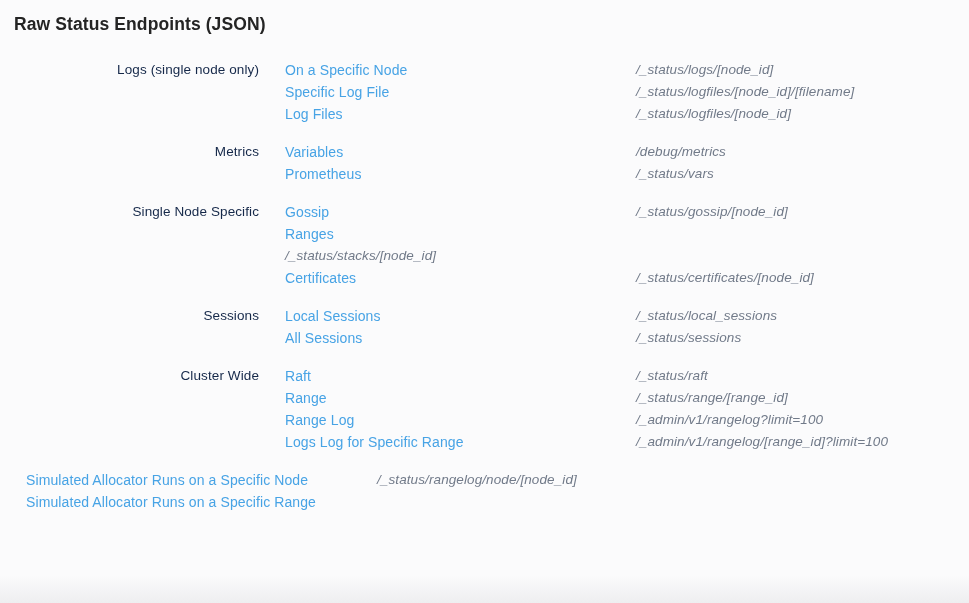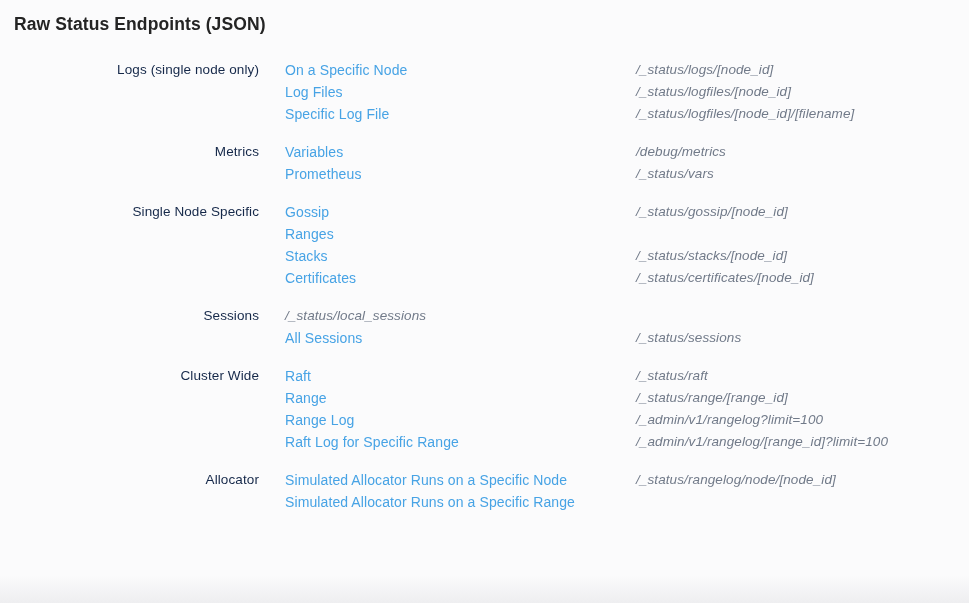--- a/index.html
+++ b/index.html
@@ -84,26 +84,26 @@
   <div class="groups">
 
     <section class="group">
       <div class="group-label">Logs (single node only)</div>
       <div class="endpoints">
         <div class="endpoint-row">
           <a class="endpoint-link">On a Specific Node</a>
           <span class="endpoint-path">/_status/logs/[node_id]</span>
         </div>
         <div class="endpoint-row">
+          <a class="endpoint-link">Specific Log File</a>
+          <span class="endpoint-path">/_status/logfiles/[node_id]/[filename]</span>
+        </div>
+        <div class="endpoint-row">
           <a class="endpoint-link">Log Files</a>
           <span class="endpoint-path">/_status/logfiles/[node_id]</span>
-        </div>
-        <div class="endpoint-row">
-          <a class="endpoint-link">Specific Log File</a>
-          <span class="endpoint-path">/_status/logfiles/[node_id]/[filename]</span>
         </div>
       </div>
     </section>
 
     <section class="group">
       <div class="group-label">Metrics</div>
       <div class="endpoints">
         <div class="endpoint-row">
           <a class="endpoint-link">Variables</a>
           <span class="endpoint-path">/debug/metrics</span>
@@ -120,34 +120,34 @@
       <div class="group-label">Single Node Specific</div>
       <div class="endpoints">
         <div class="endpoint-row">
           <a class="endpoint-link">Gossip</a>
           <span class="endpoint-path">/_status/gossip/[node_id]</span>
         </div>
         <div class="endpoint-row">
           <a class="endpoint-link">Ranges</a>
         </div>
         <div class="endpoint-row">
-          <a class="endpoint-link">Stacks</a>
           <span class="endpoint-path">/_status/stacks/[node_id]</span>
         </div>
         <div class="endpoint-row">
           <a class="endpoint-link">Certificates</a>
           <span class="endpoint-path">/_status/certificates/[node_id]</span>
         </div>
       </div>
     </section>
 
     <section class="group">
       <div class="group-label">Sessions</div>
       <div class="endpoints">
         <div class="endpoint-row">
+          <a class="endpoint-link">Local Sessions</a>
           <span class="endpoint-path">/_status/local_sessions</span>
         </div>
         <div class="endpoint-row">
           <a class="endpoint-link">All Sessions</a>
           <span class="endpoint-path">/_status/sessions</span>
         </div>
       </div>
     </section>
 
     <section class="group">
@@ -159,28 +159,27 @@
         </div>
         <div class="endpoint-row">
           <a class="endpoint-link">Range</a>
           <span class="endpoint-path">/_status/range/[range_id]</span>
         </div>
         <div class="endpoint-row">
           <a class="endpoint-link">Range Log</a>
           <span class="endpoint-path">/_admin/v1/rangelog?limit=100</span>
         </div>
         <div class="endpoint-row">
-          <a class="endpoint-link">Raft Log for Specific Range</a>
+          <a class="endpoint-link">Logs Log for Specific Range</a>
           <span class="endpoint-path">/_admin/v1/rangelog/[range_id]?limit=100</span>
         </div>
       </div>
     </section>
 
     <section class="group">
-      <div class="group-label">Allocator</div>
       <div class="endpoints">
         <div class="endpoint-row">
           <a class="endpoint-link">Simulated Allocator Runs on a Specific Node</a>
           <span class="endpoint-path">/_status/rangelog/node/[node_id]</span>
         </div>
         <div class="endpoint-row">
           <a class="endpoint-link">Simulated Allocator Runs on a Specific Range</a>
         </div>
       </div>
     </section>

